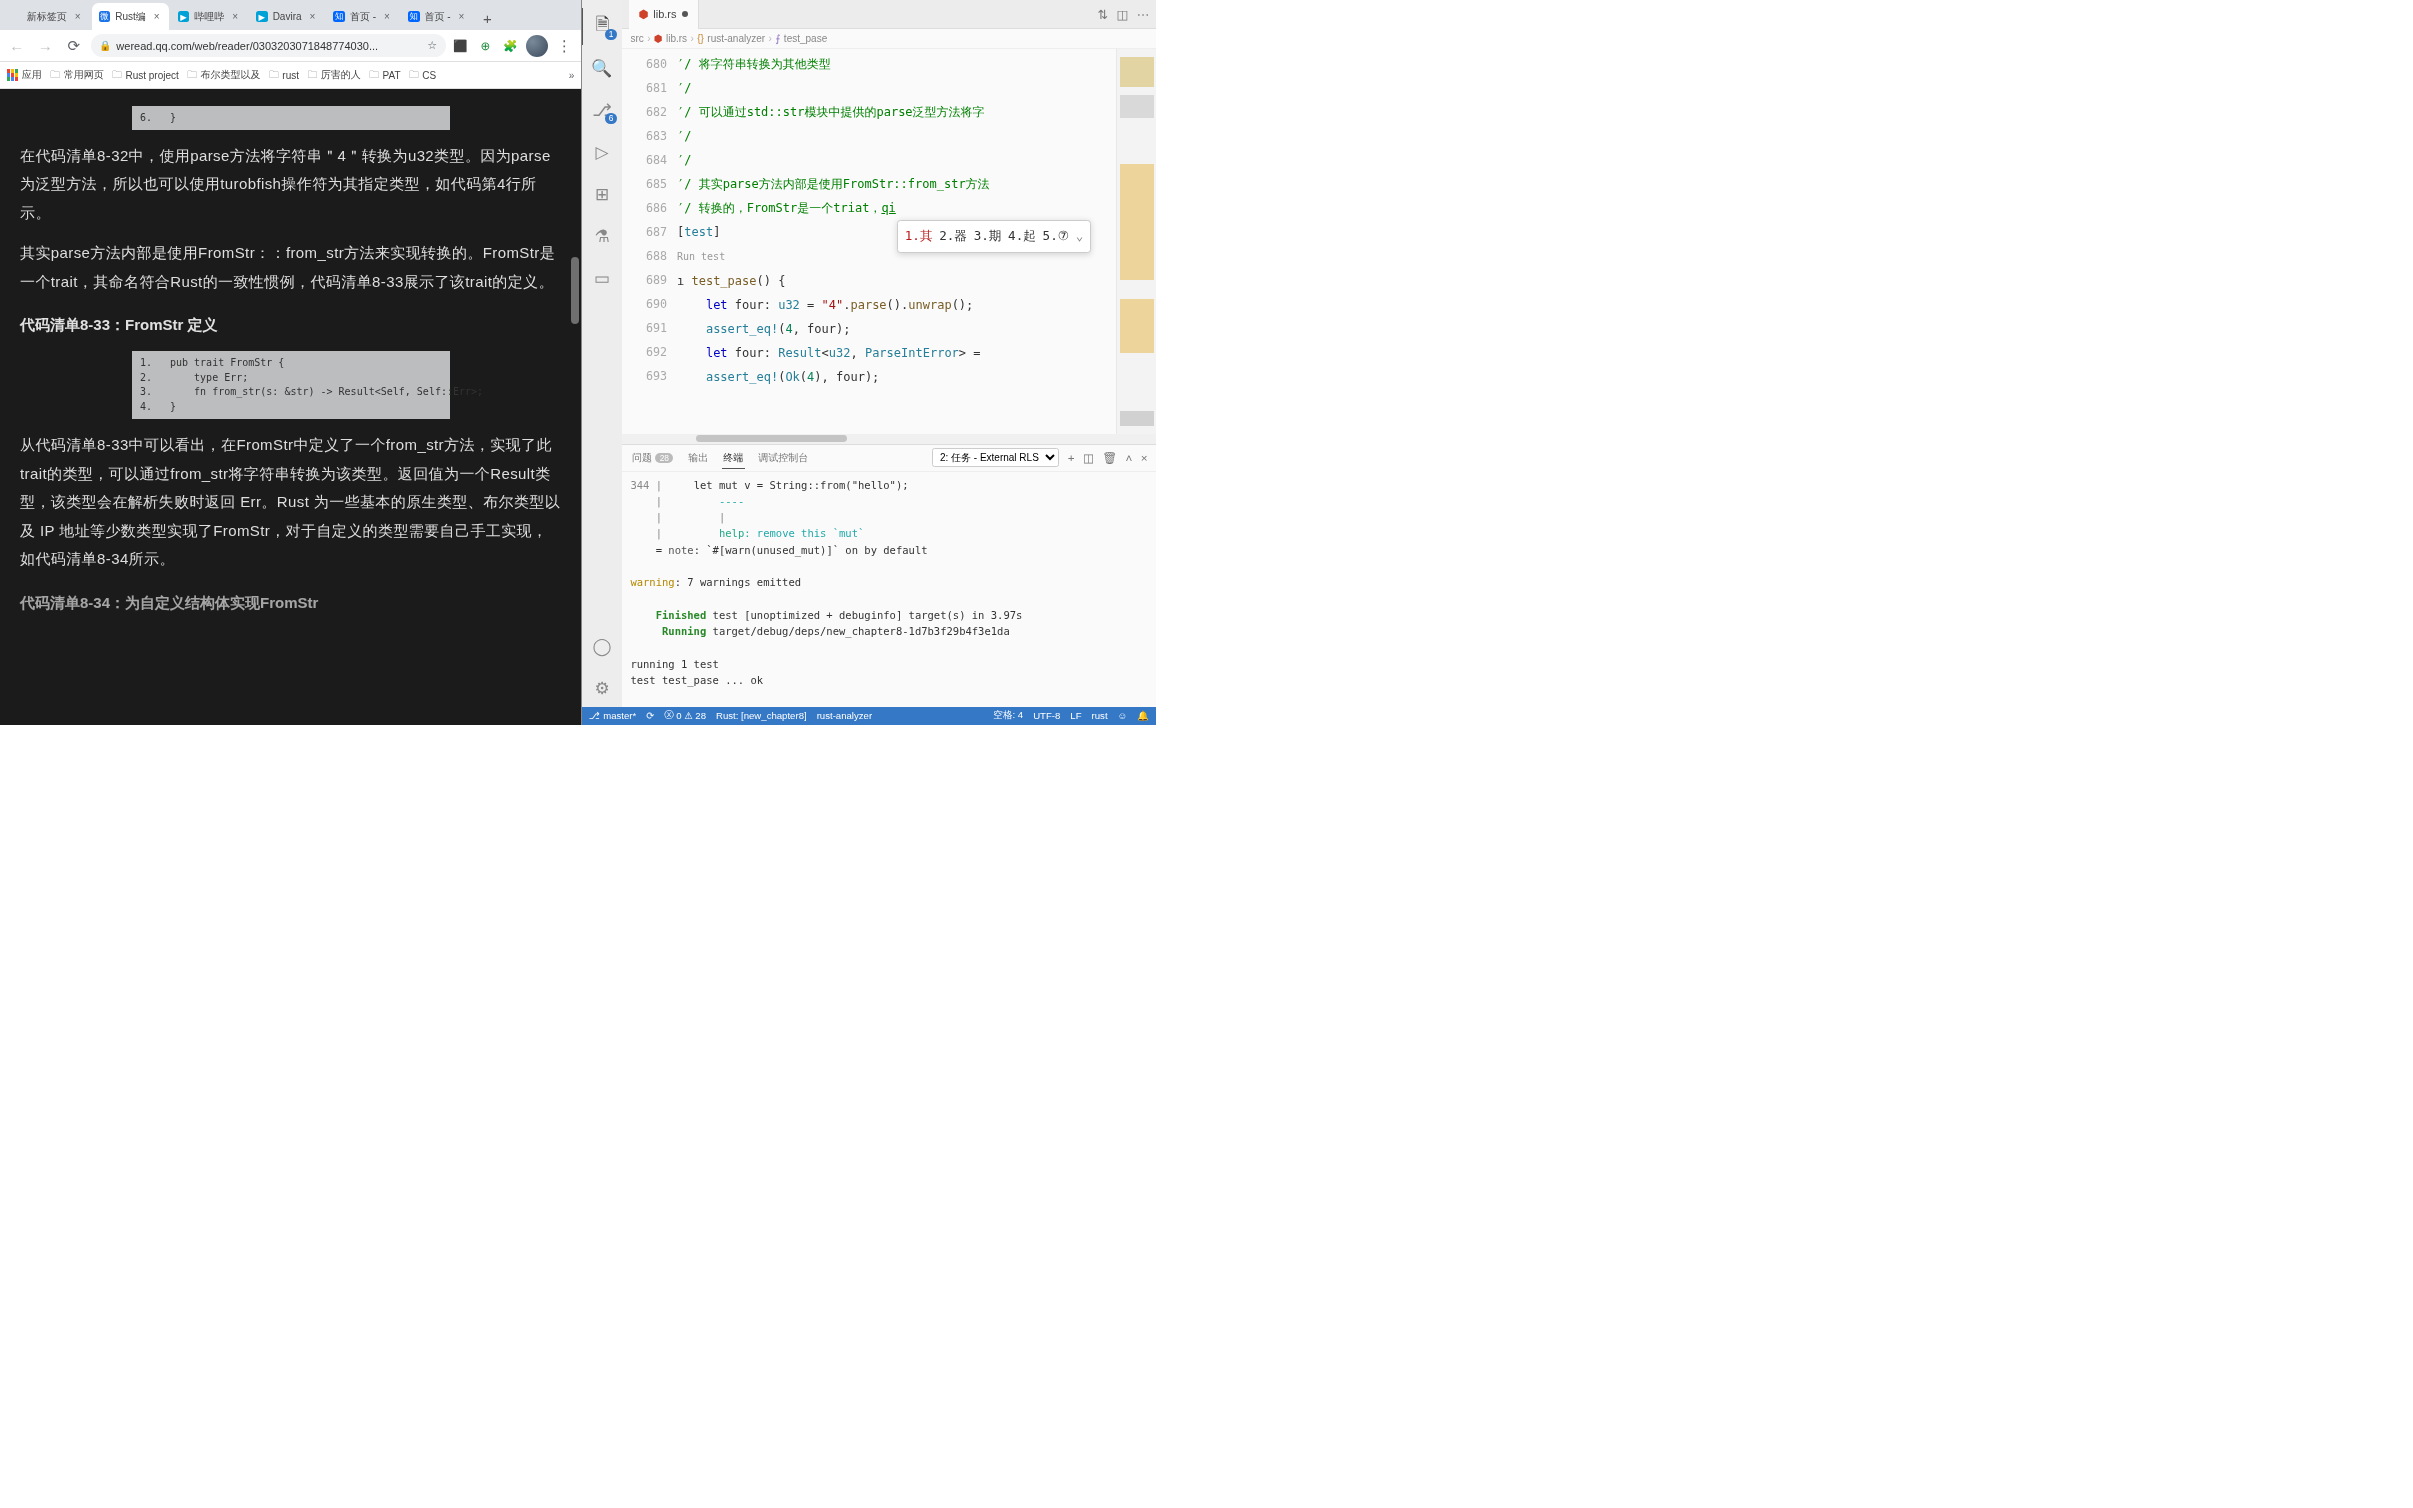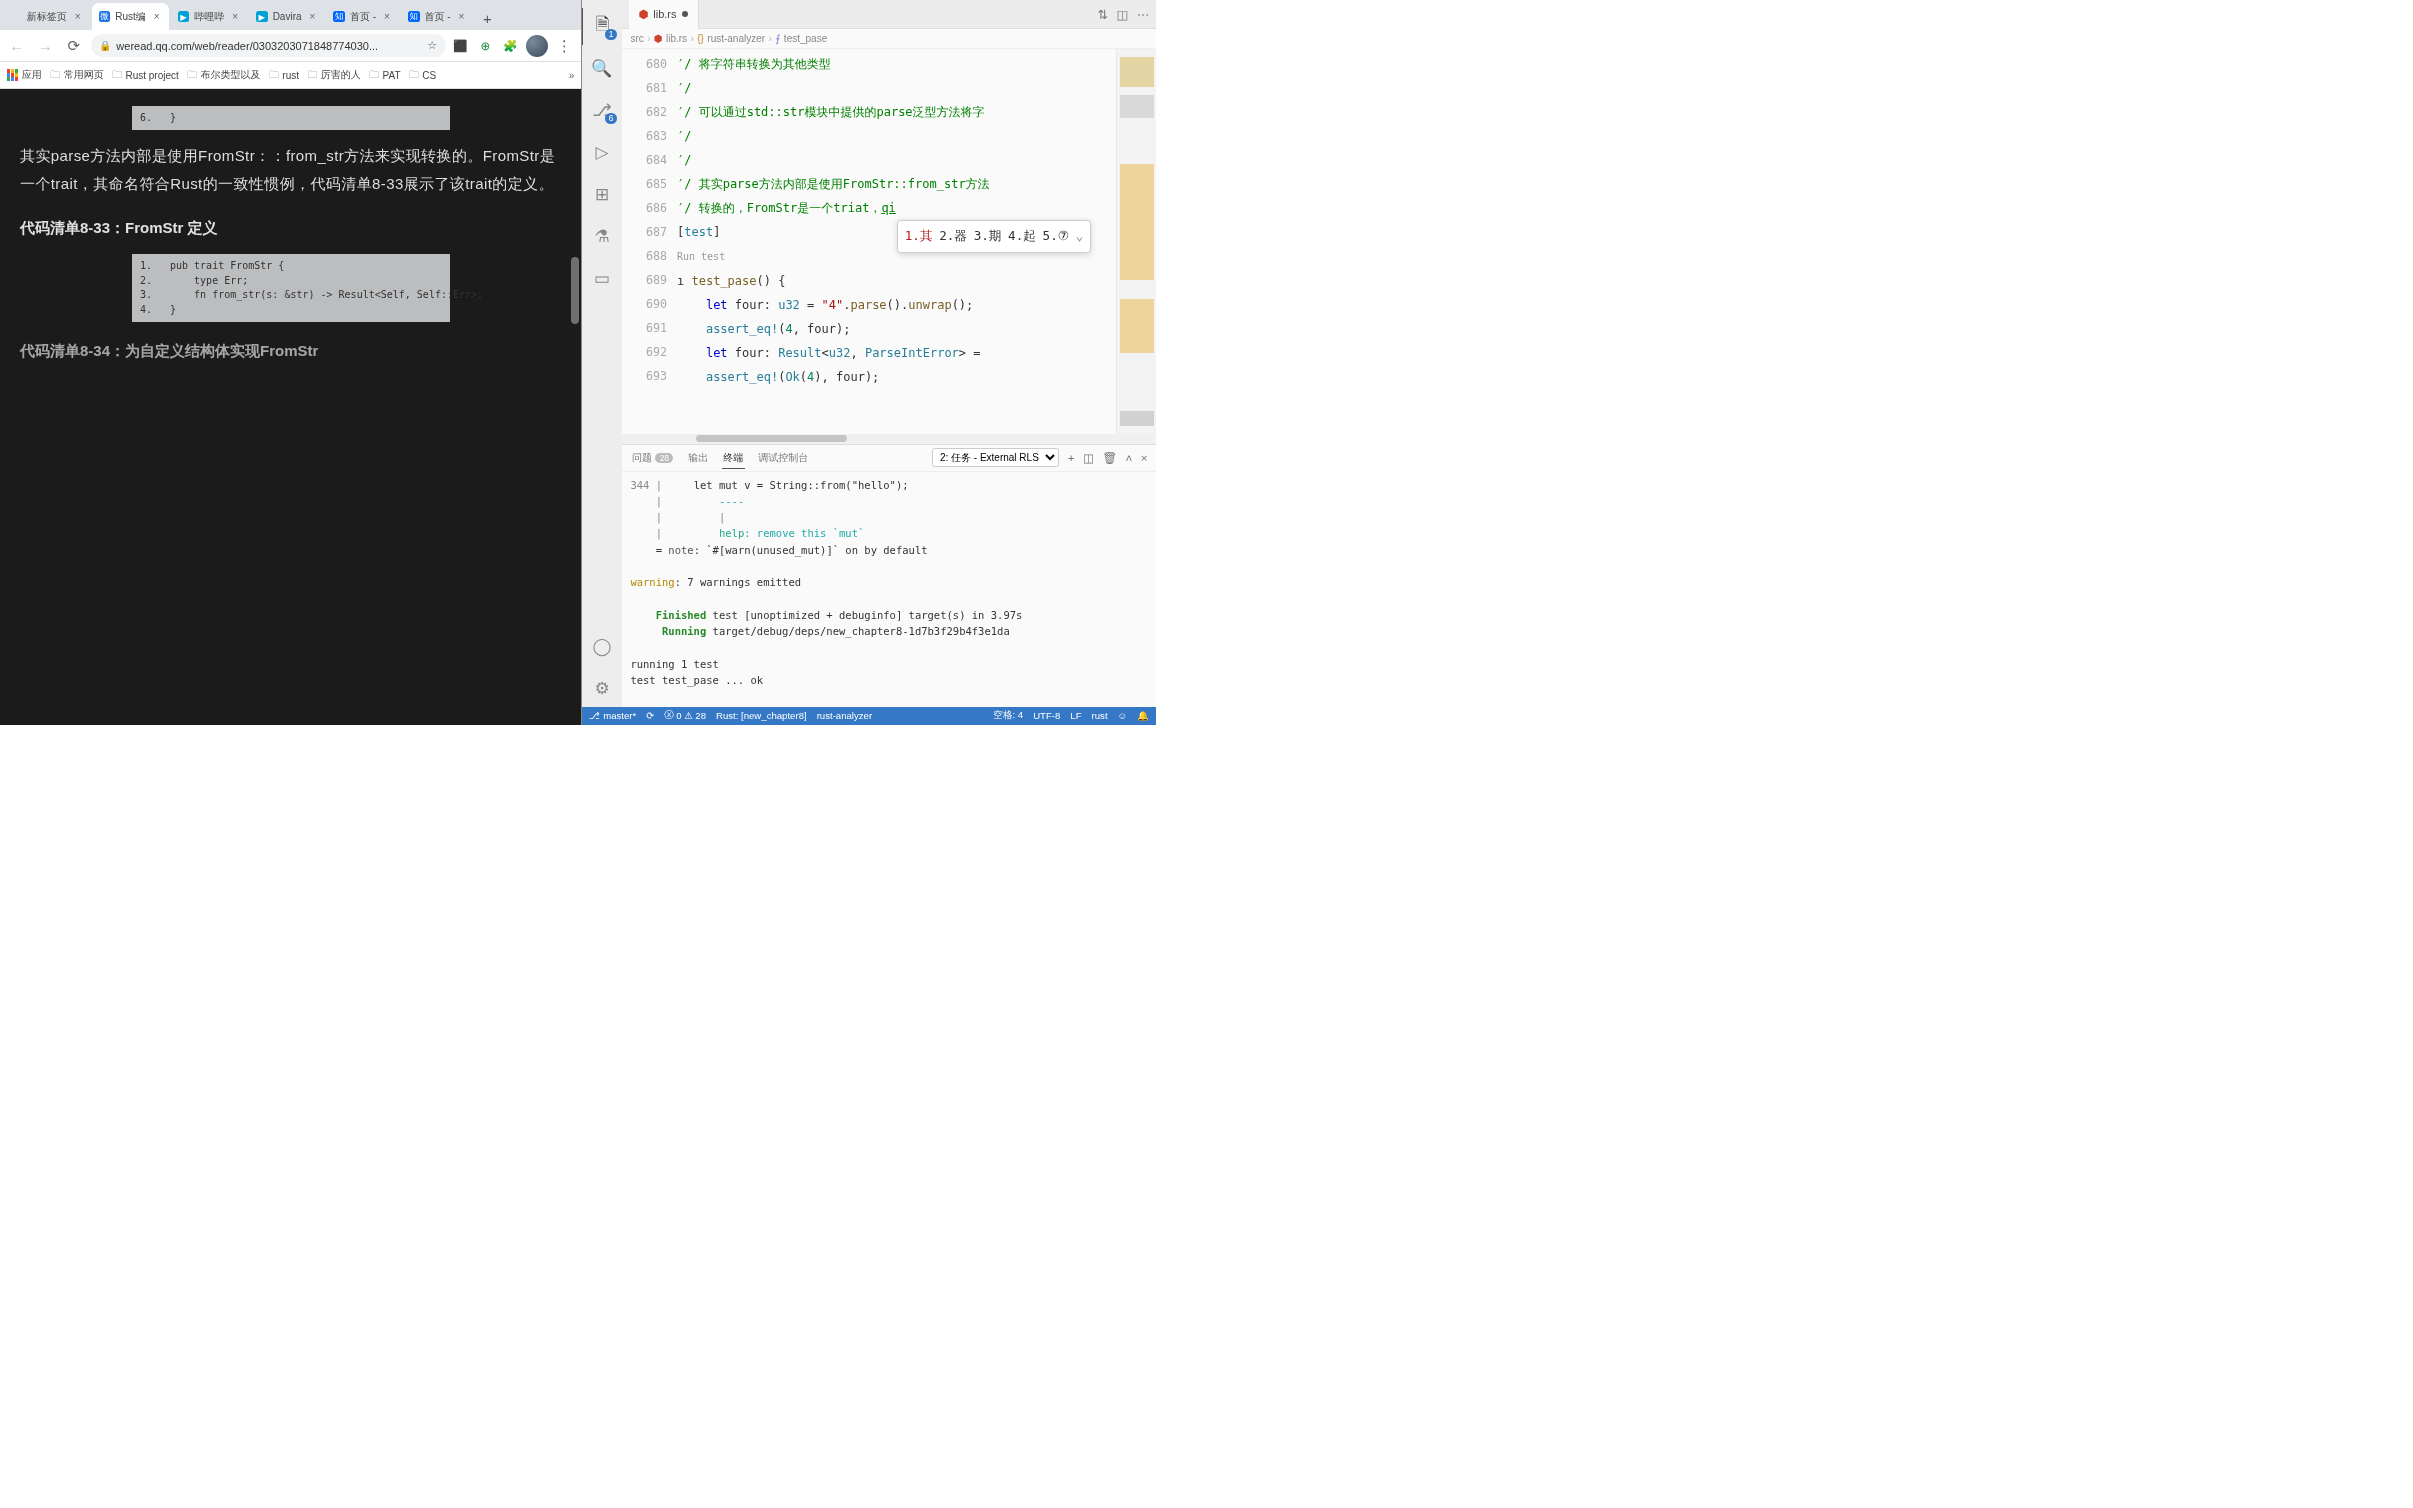--- a/index.html
+++ b/index.html
@@ -206,26 +206,28 @@
         <span>PAT</span>
       </div>
     <div class="bm">
         <span class="folder-icon">🗀</span>
         <span>CS</span>
       </div>
     <div class="bm-overflow">»</div>
   </div>
   <div class="reader">
     <div class="codebox">6.   }</div>
+    <p>在代码清单8-32中，使用parse方法将字符串＂4＂转换为u32类型。因为parse为泛型方法，所以也可以使用turobfish操作符为其指定类型，如代码第4行所示。</p>
     <p>其实parse方法内部是使用FromStr：：from_str方法来实现转换的。FromStr是一个trait，其命名符合Rust的一致性惯例，代码清单8-33展示了该trait的定义。</p>
     <h4>代码清单8-33：FromStr 定义</h4>
     <div class="codebox">1.   pub trait FromStr {
 2.       type Err;
 3.       fn from_str(s: &amp;str) -&gt; Result&lt;Self, Self::Err&gt;;
 4.   }</div>
+    <p>从代码清单8-33中可以看出，在FromStr中定义了一个from_str方法，实现了此trait的类型，可以通过from_str将字符串转换为该类型。返回值为一个Result类型，该类型会在解析失败时返回 Err。Rust 为一些基本的原生类型、布尔类型以及 IP 地址等少数类型实现了FromStr，对于自定义的类型需要自己手工实现，如代码清单8-34所示。</p>
     <h4 style="opacity:.7;">代码清单8-34：为自定义结构体实现FromStr</h4>
     <div class="reader-scrollbar">
         <div class="reader-thumb"></div>
       </div>
   </div>
 </div>
 
 <div class="vscode">
   <div class="vscode-row">
     <div class="activitybar-col">

